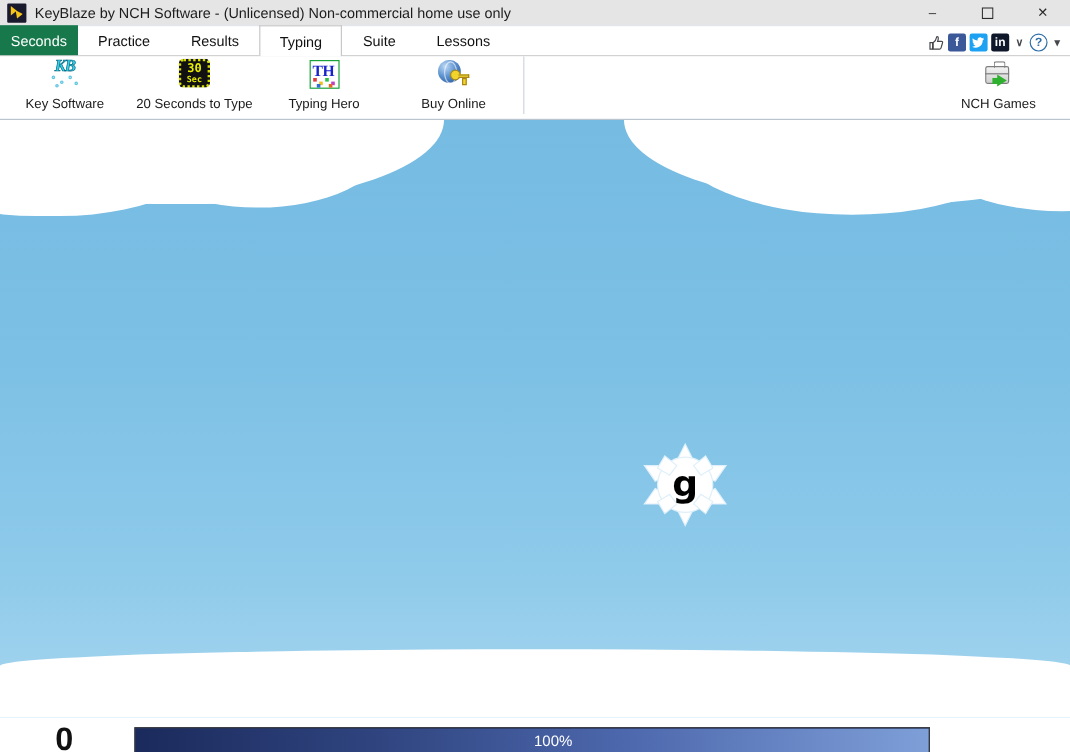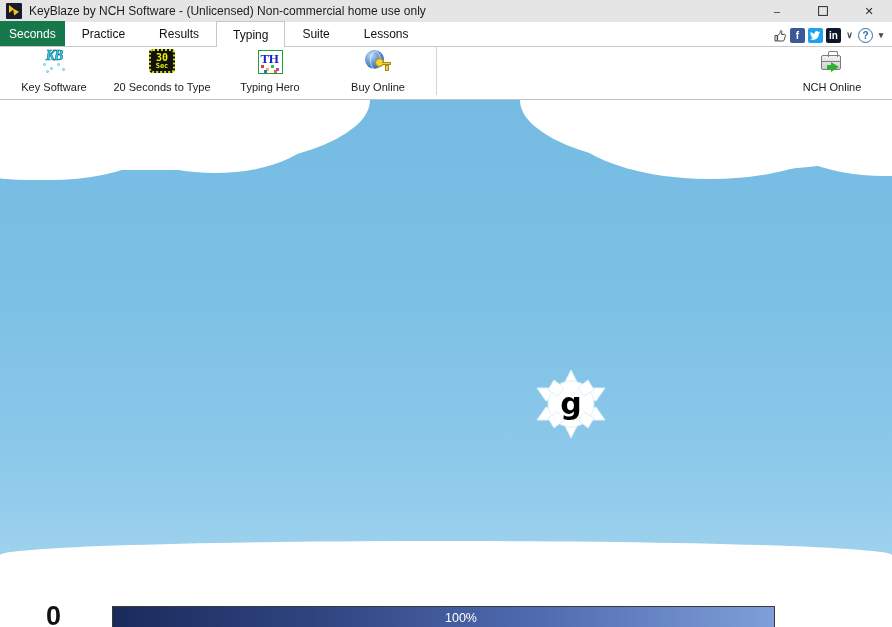--- a/index.html
+++ b/index.html
@@ -465,21 +465,21 @@
 
   <div class="tb-sep"></div>
 
   <div class="tb-item tb-right">
     <div class="tb-ico">
       <div class="ico-suite">
         <div class="case"></div>
         <div class="arrow-g"></div>
       </div>
     </div>
-    <div class="tb-label">NCH Online</div>
+    <div class="tb-label">NCH Games</div>
   </div>
 </div>
 
 <div class="game">
 
   <div class="cloud cloud-left"></div>
   <div class="cloud cloud-right"></div>
 
   <div class="flake-wrap">
     <svg width="74" height="72" viewBox="0 0 74 72">

